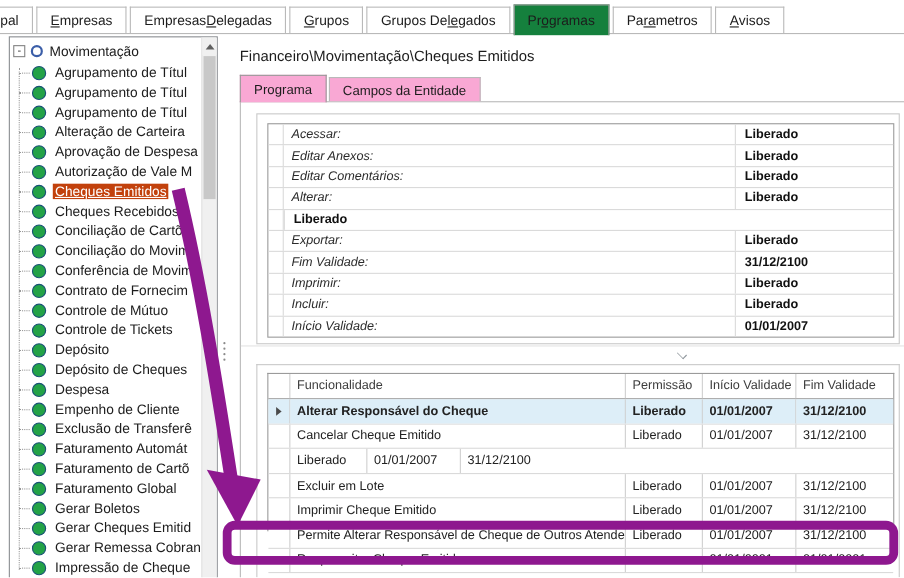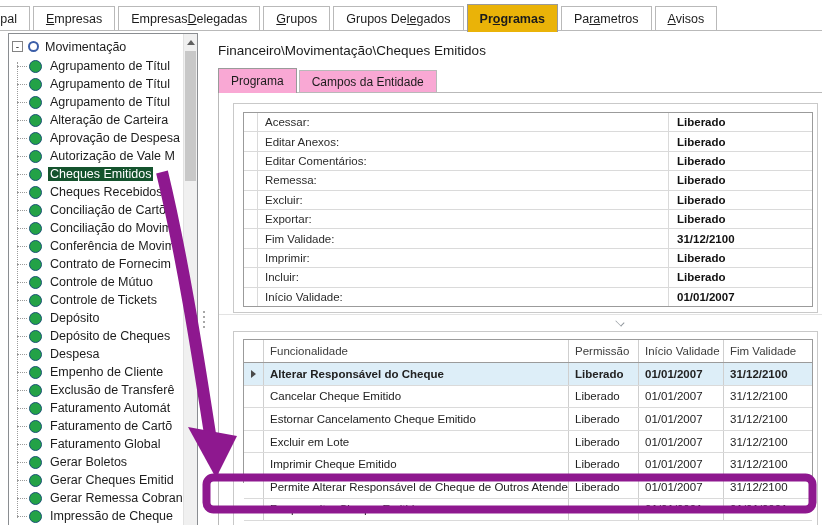--- a/index.html
+++ b/index.html
@@ -5,39 +5,39 @@
   html,body{margin:0;padding:0;background:#fff;}
   .screen{position:relative;width:822px;height:525px;overflow:hidden;background:#fff;
           font-family:"Liberation Sans",sans-serif;color:#1c1c1c;}
 
   
   .tabline{position:absolute;top:30px;left:0;width:822px;height:0;border-top:1px solid #b9b9b9;z-index:1;}
   .main-tabs{position:absolute;top:3px;left:-44px;height:28px;display:flex;align-items:flex-end;z-index:2;}
   .mtab{height:24px;margin-bottom:1px;margin-right:3px;padding:0 12px;background:#fff;
         border:1px solid #b9b9b9;border-bottom:none;display:flex;align-items:center;
         font-size:12.5px;white-space:nowrap;z-index:2;box-sizing:border-box;}
-  .mtab.active{height:28px;margin-bottom:-1px;z-index:3;border-color:#9a9a9a;background:#eab308;font-weight:bold;}
+  .mtab.active{height:28px;margin-bottom:-1px;z-index:3;border-color:#9a9a9a;background:#15803d;}
 
   
   .tree-panel{position:absolute;left:8px;top:33px;width:190px;height:494px;border:1px solid #8a8d91;
               background:#fff;overflow:hidden;box-sizing:border-box;z-index:1;}
   .tree-vline{position:absolute;left:8px;top:28px;height:456px;width:0;border-left:1px dotted #9a9a9a;}
   .tree-root{position:absolute;top:3px;left:0;height:19px;display:flex;align-items:center;white-space:nowrap;}
   .expander{width:11px;height:11px;margin-left:3px;border:1px solid #838383;background:#fff;
             font-size:10px;line-height:9px;text-align:center;color:#333;flex:none;box-sizing:border-box;}
   .root-icon{width:11px;height:11px;margin-left:5px;border:2px solid #3b5ea8;border-radius:50%;
              background:#fff;flex:none;box-sizing:border-box;}
   .root-label{margin-left:6px;font-size:12.5px;}
   .tree-rows{position:absolute;top:23px;left:0;right:13px;}
   .trow{height:18px;display:flex;align-items:center;position:relative;padding-left:20px;white-space:nowrap;overflow:hidden;}
   .trow::before{content:"";position:absolute;left:8px;top:50%;width:10px;border-top:1px dotted #9a9a9a;}
   .node-icon{width:11px;height:11px;border-radius:50%;background:#23a247;border:1.5px solid #1a5276;
              flex:none;margin-right:6px;box-sizing:content-box;}
   .tree-label{font-size:12.5px;padding:0 2px;}
-  .trow.selected .tree-label{background:#14532d;color:#fff;}
+  .trow.selected .tree-label{background:#c2410c;color:#fff;text-decoration:underline;}
   
   .vscroll{position:absolute;top:0;right:0;width:13px;bottom:0;background:#f0f0f0;border-left:1px solid #e2e2e2;}
   .vs-up{position:absolute;top:0;left:0;right:0;height:16px;background:#f0f0f0;display:flex;align-items:center;justify-content:center;}
   .tri-up{width:0;height:0;border-left:4px solid transparent;border-right:4px solid transparent;border-bottom:5px solid #606060;}
   .vs-thumb{position:absolute;top:17px;left:1px;right:1px;height:130px;background:#c8c8c8;}
 
   
   .splitter-grip{position:absolute;left:202px;top:311px;width:4px;height:24px;display:flex;
                  flex-direction:column;align-items:center;gap:3px;}
   .grip-dot{width:2px;height:2px;background:#8a8a8a;border-radius:50%;}
@@ -55,21 +55,21 @@
   .panel{position:absolute;left:233px;width:585px;border:1px solid #c9c9c9;background:#fff;box-sizing:border-box;z-index:1;}
   .p1{top:103px;height:210px;}
   .p2{top:331px;height:194px;border-bottom:none;}
 
   
   .pgrid{position:absolute;left:243px;top:112px;width:570px;height:195px;border:1px solid #9b9b9b;
          background:#fff;display:flex;flex-direction:column;box-sizing:border-box;z-index:2;}
   .pgrow{flex:1;display:flex;align-items:stretch;border-bottom:1px solid #dadada;min-height:0;}
   .pgrow:last-child{border-bottom:none;}
   .pg-gutter{width:13px;border-right:1px solid #dadada;flex:none;}
-  .pg-label{flex:1;display:flex;align-items:center;padding-left:7px;font-size:11.5px;color:#2b2b2b;overflow:hidden;white-space:nowrap;}
+  .pg-label{flex:1;display:flex;align-items:center;padding-left:7px;font-size:11.5px;color:#2b2b2b;overflow:hidden;white-space:nowrap;font-style:italic;}
   .pg-value{width:144px;flex:none;border-left:1px solid #dadada;display:flex;align-items:center;
             padding-left:8px;font-weight:bold;font-size:11.5px;color:#111;box-sizing:border-box;}
 
   
   .hsplit{position:absolute;left:219px;top:314px;width:603px;height:16px;border-top:1px solid #e3e3e3;z-index:1;}
   .chev{position:absolute;left:396px;top:3px;width:10px;height:10px;}
   .chev::before{content:"";position:absolute;left:1px;top:0;width:7px;height:7px;
                 border-right:1.6px solid #8f969c;border-bottom:1.6px solid #8f969c;
                 transform:rotate(45deg) scale(1,.62);}
 
@@ -266,26 +266,25 @@
         <div class="pg-label">Editar Anexos:</div>
         <div class="pg-value">Liberado</div>
       </div>
       <div class="pgrow">
         <div class="pg-gutter"></div>
         <div class="pg-label">Editar Comentários:</div>
         <div class="pg-value">Liberado</div>
       </div>
       <div class="pgrow">
         <div class="pg-gutter"></div>
-        <div class="pg-label">Remessa:</div>
-        <div class="pg-value">Liberado</div>
-      </div>
-      <div class="pgrow">
-        <div class="pg-gutter"></div>
-        <div class="pg-label">Excluir:</div>
+        <div class="pg-label">Alterar:</div>
+        <div class="pg-value">Liberado</div>
+      </div>
+      <div class="pgrow">
+        <div class="pg-gutter"></div>
         <div class="pg-value">Liberado</div>
       </div>
       <div class="pgrow">
         <div class="pg-gutter"></div>
         <div class="pg-label">Exportar:</div>
         <div class="pg-value">Liberado</div>
       </div>
       <div class="pgrow">
         <div class="pg-gutter"></div>
         <div class="pg-label">Fim Validade:</div>
@@ -338,21 +337,20 @@
           </div>
           <div class="fc fc-func">Cancelar Cheque Emitido</div>
           <div class="fc fc-perm">Liberado</div>
           <div class="fc fc-inicio">01/01/2007</div>
           <div class="fc fc-fim">31/12/2100</div>
         </div>
         <div class="frow">
           <div class="fc fc-gutter">
             
           </div>
-          <div class="fc fc-func">Estornar Cancelamento Cheque Emitido</div>
           <div class="fc fc-perm">Liberado</div>
           <div class="fc fc-inicio">01/01/2007</div>
           <div class="fc fc-fim">31/12/2100</div>
         </div>
         <div class="frow">
           <div class="fc fc-gutter">
             
           </div>
           <div class="fc fc-func">Excluir em Lote</div>
           <div class="fc fc-perm">Liberado</div>

